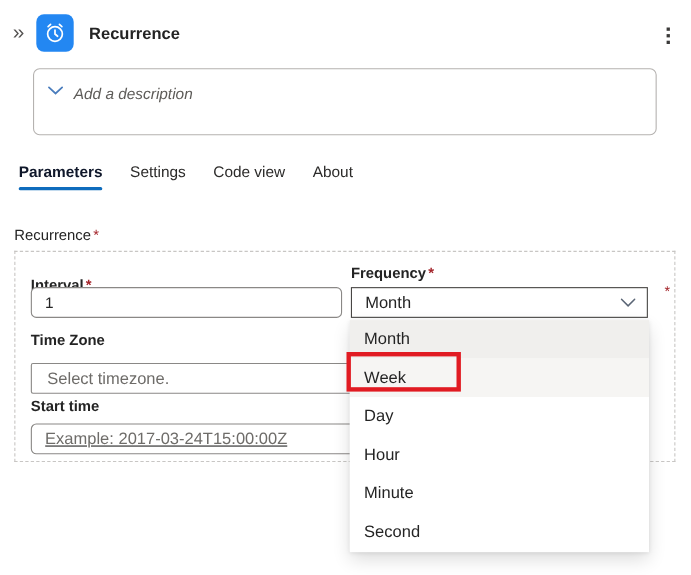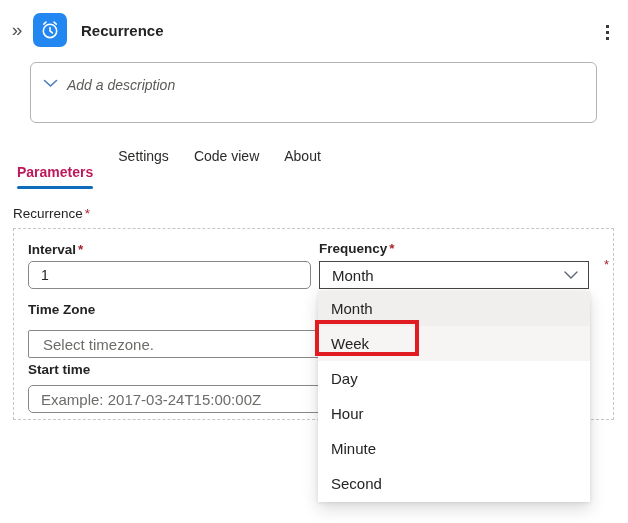--- a/index.html
+++ b/index.html
@@ -48,60 +48,60 @@
     position: absolute; left: 36px; top: 14px;
     font-style: italic; font-size: 14px; color: #5d5b58;
   }
 
   
   .tabs { position: absolute; left: 17px; top: 148px; display: flex; }
   .tab {
     font-size: 14px; color: #2b2a29; padding-bottom: 9px;
     position: relative; cursor: pointer; margin-right: 25px;
   }
-  .tab.active { font-weight: bold; color: #be185d; margin-top: 16px; }
+  .tab.active { font-weight: bold; color: #0f172a; }
   .tab.active::after {
     content: ""; position: absolute; left: 0; right: 0; bottom: 0;
     height: 3px; background: #0f6cbd; border-radius: 2px;
   }
 
   
   .group-label {
     position: absolute; left: 13px; top: 206px;
     font-size: 13.5px; font-weight: normal; color: #242424;
   }
   .req { color: #a4262c; padding-left: 2px; }
 
   .dashed-panel {
     position: absolute; left: 13px; top: 228px;
     width: 601px; height: 192px;
     border: 1px dashed #c8c6c4;
   }
   .field-label {
     position: absolute; font-size: 13.5px; font-weight: bold; color: #242424;
   }
-  .lbl-interval  { left: 14px;  top: 13px;  }
+  .lbl-interval  { left: 14px;  top: 23px;  }
   .lbl-frequency { left: 305px; top: 12px; text-align: right; }
   .lbl-timezone  { left: 14px;  top: 73px; }
   .lbl-starttime { left: 14px;  top: 133px;}
 
   .text-input {
     position: absolute; height: 28px;
     border: 1px solid #8a8886; border-radius: 5px;
     font-family: "Liberation Sans", sans-serif;
     font-size: 14px; color: #242424; padding: 0 12px;
     background: #fff; outline: none; width: 283px;
   }
   .text-input::placeholder { color: #6e6c69; opacity: 1; }
   .in-interval  { left: 14px; top: 32px; }
   .in-timezone  {
     left: 14px; top: 101px; width: 466px;
     border-radius: 2px; font-size: 15px; padding: 0 14px;
   }
-  .in-starttime { left: 14px; top: 156px; width: 561px; font-size: 15px; }
+  .in-starttime { left: 14px; top: 156px; width: 561px; font-size: 15px; text-decoration: underline; }
 
   .combobox {
     position: absolute; left: 305px; top: 32px;
     width: 270px; height: 28px;
     border: 1px solid #484644; background: #fff;
     display: flex; align-items: center; justify-content: space-between;
     padding: 0 10px 0 12px; font-size: 15px; cursor: pointer;
   }
   .combo-req {
     position: absolute; left: 590px; top: 28px;

